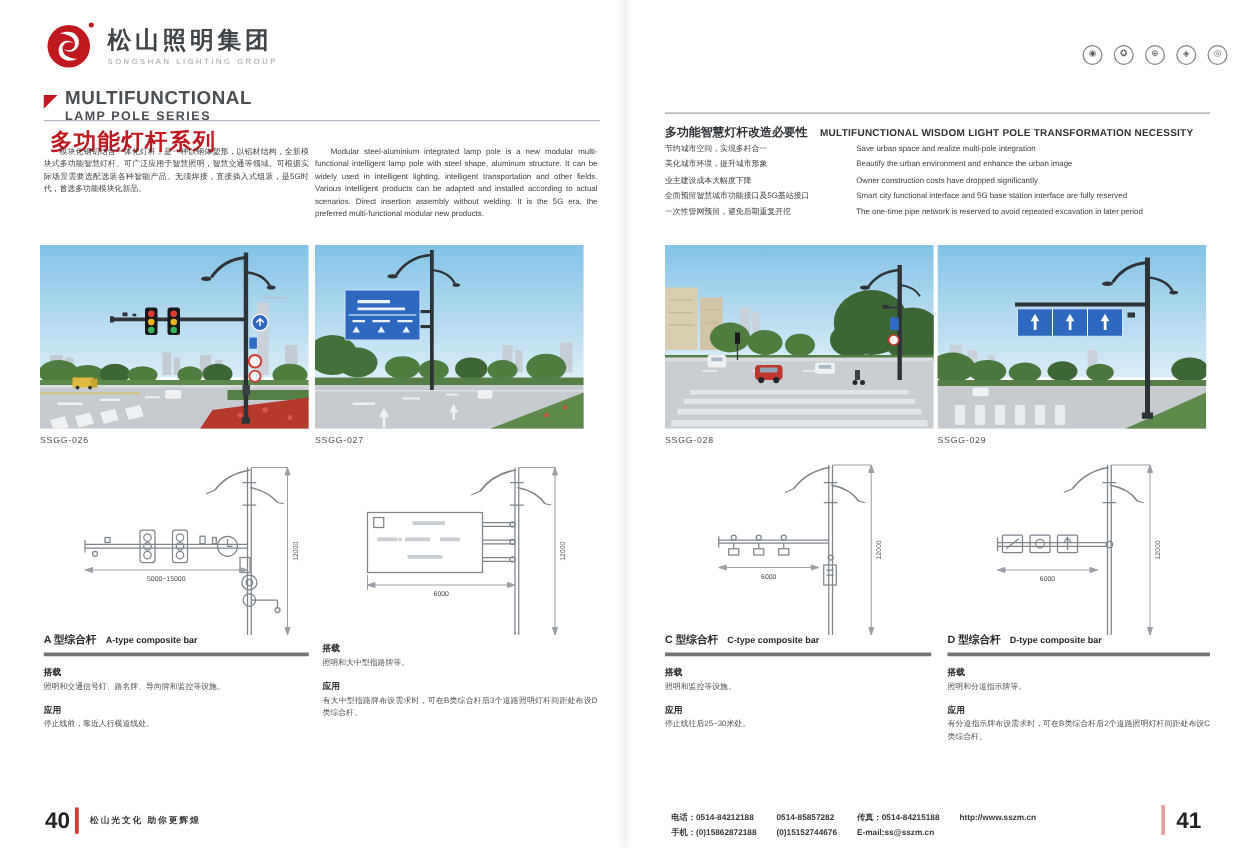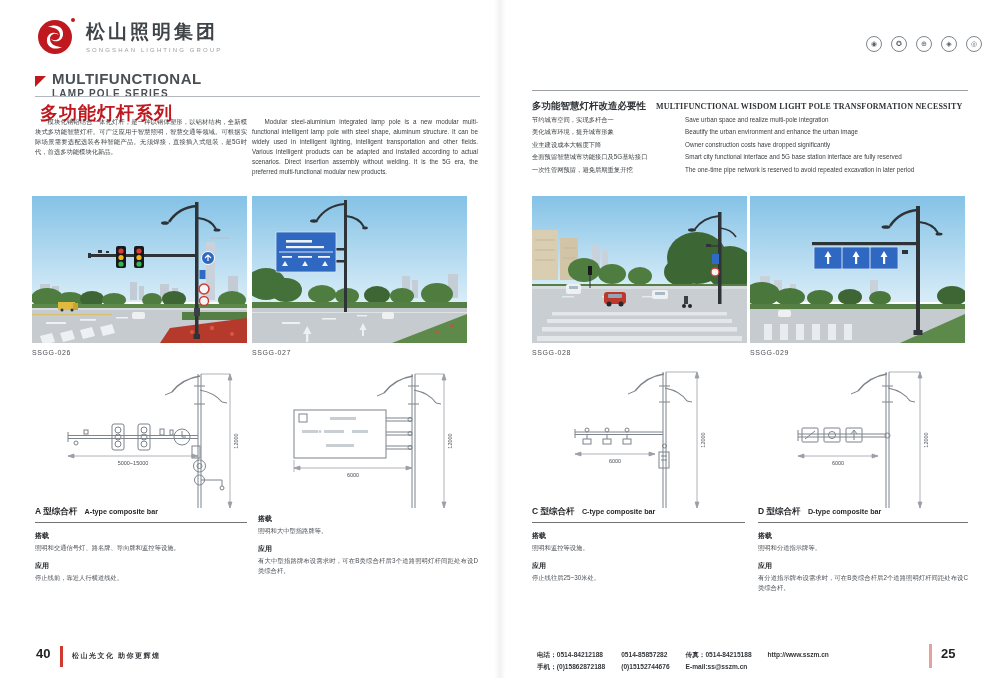--- a/index.html
+++ b/index.html
@@ -20,36 +20,36 @@
   .tri{display:inline-block;width:0;height:0;border-top:11px solid #c0181f;border-right:11px solid transparent;margin-right:6px;}
   .h-en1{font-size:15px;font-weight:bold;color:#4a4f54;letter-spacing:.5px;}
   .h-en2{font-size:10px;font-weight:bold;color:#4a4f54;letter-spacing:1.2px;margin:1px 0 0 17px;}
   .h-rule-left{position:absolute;left:35px;top:96px;width:445px;border-top:1px solid #b2b8bd;}
   .h-cn{position:absolute;left:40px;top:101px;font-size:18px;font-weight:bold;color:#c0181f;letter-spacing:1px;}
   .intro{position:absolute;top:117px;font-size:6.3px;line-height:1.58;text-align:justify;color:#3c4043;text-indent:2em;}
   
   .h-rule-right{position:absolute;left:532px;top:90px;width:436px;border-top:1px solid #9aa0a6;}
   .r-head{position:absolute;left:532px;top:100px;display:flex;align-items:center;gap:10px;}
   .r-head-cn{font-size:9.5px;font-weight:bold;color:#2f3337;}
-  .r-head-en{font-size:8px;font-weight:bold;color:#2f3337;letter-spacing:.2px;font-family:Liberation Serif, serif;}
+  .r-head-en{font-size:8px;font-weight:bold;color:#2f3337;letter-spacing:.2px;}
   .benefits{position:absolute;top:114px;font-size:6.3px;line-height:12.4px;color:#3c4043;}
   .benefits div{white-space:nowrap;}
   
   .photo{position:absolute;top:196px;width:215px;height:147px;}
   .plabel{position:absolute;top:349px;font-size:7px;color:#4a4f54;letter-spacing:.6px;}
   
   .draw{position:absolute;top:360px;height:148px;}
   
   .sect{position:absolute;top:506px;}
-  .sect .ttl{font-size:8.5px;font-weight:bold;color:#26292c;padding-bottom:4px;border-bottom:1px solid #737373;}
+  .sect .ttl{font-size:8.5px;font-weight:bold;color:#26292c;padding-bottom:4px;border-bottom:3px solid #737373;}
   .sect .ttl .en{font-size:7.2px;margin-left:5px;}
   .lbl{font-size:7px;font-weight:bold;color:#26292c;margin:8px 0 2px;}
   .txt{font-size:6.3px;color:#4a4f54;line-height:1.6;text-align:justify;}
   
-  .pageno{position:absolute;top:646px;font-size:13px;font-weight:bold;color:#222;}
+  .pageno{position:absolute;top:646px;font-size:18px;font-weight:bold;color:#222;}
   .fbar{position:absolute;width:2.5px;height:21px;}
   .slogan{position:absolute;left:72px;top:651px;font-size:7px;font-weight:bold;color:#33373b;letter-spacing:1.5px;}
   .contacts{position:absolute;left:537px;top:649px;display:flex;gap:16px;font-size:6.6px;font-weight:bold;color:#33373b;}
   .contacts div div{line-height:1.85;white-space:nowrap;}
   .weblink{color:#33373b;text-decoration:none;}
 </style>
 </head>
 <body>
 
 <div id="spread">
@@ -595,14 +595,14 @@
     <div>
       <div>传真：0514-84215188</div>
       <div>E-mail:ss@sszm.cn</div>
     </div>
     <div>
       <div><a class="weblink" href="#">http://www.sszm.cn</a></div>
     </div>
   </div>
 
   <div class="fbar" style="left:929px;top:644px;height:24px;width:3px;background:#e5a0a0;"></div>
-  <div class="pageno" style="left:941px;">25</div>
+  <div class="pageno" style="left:941px;">41</div>
 </div>
 
 </body></html>

